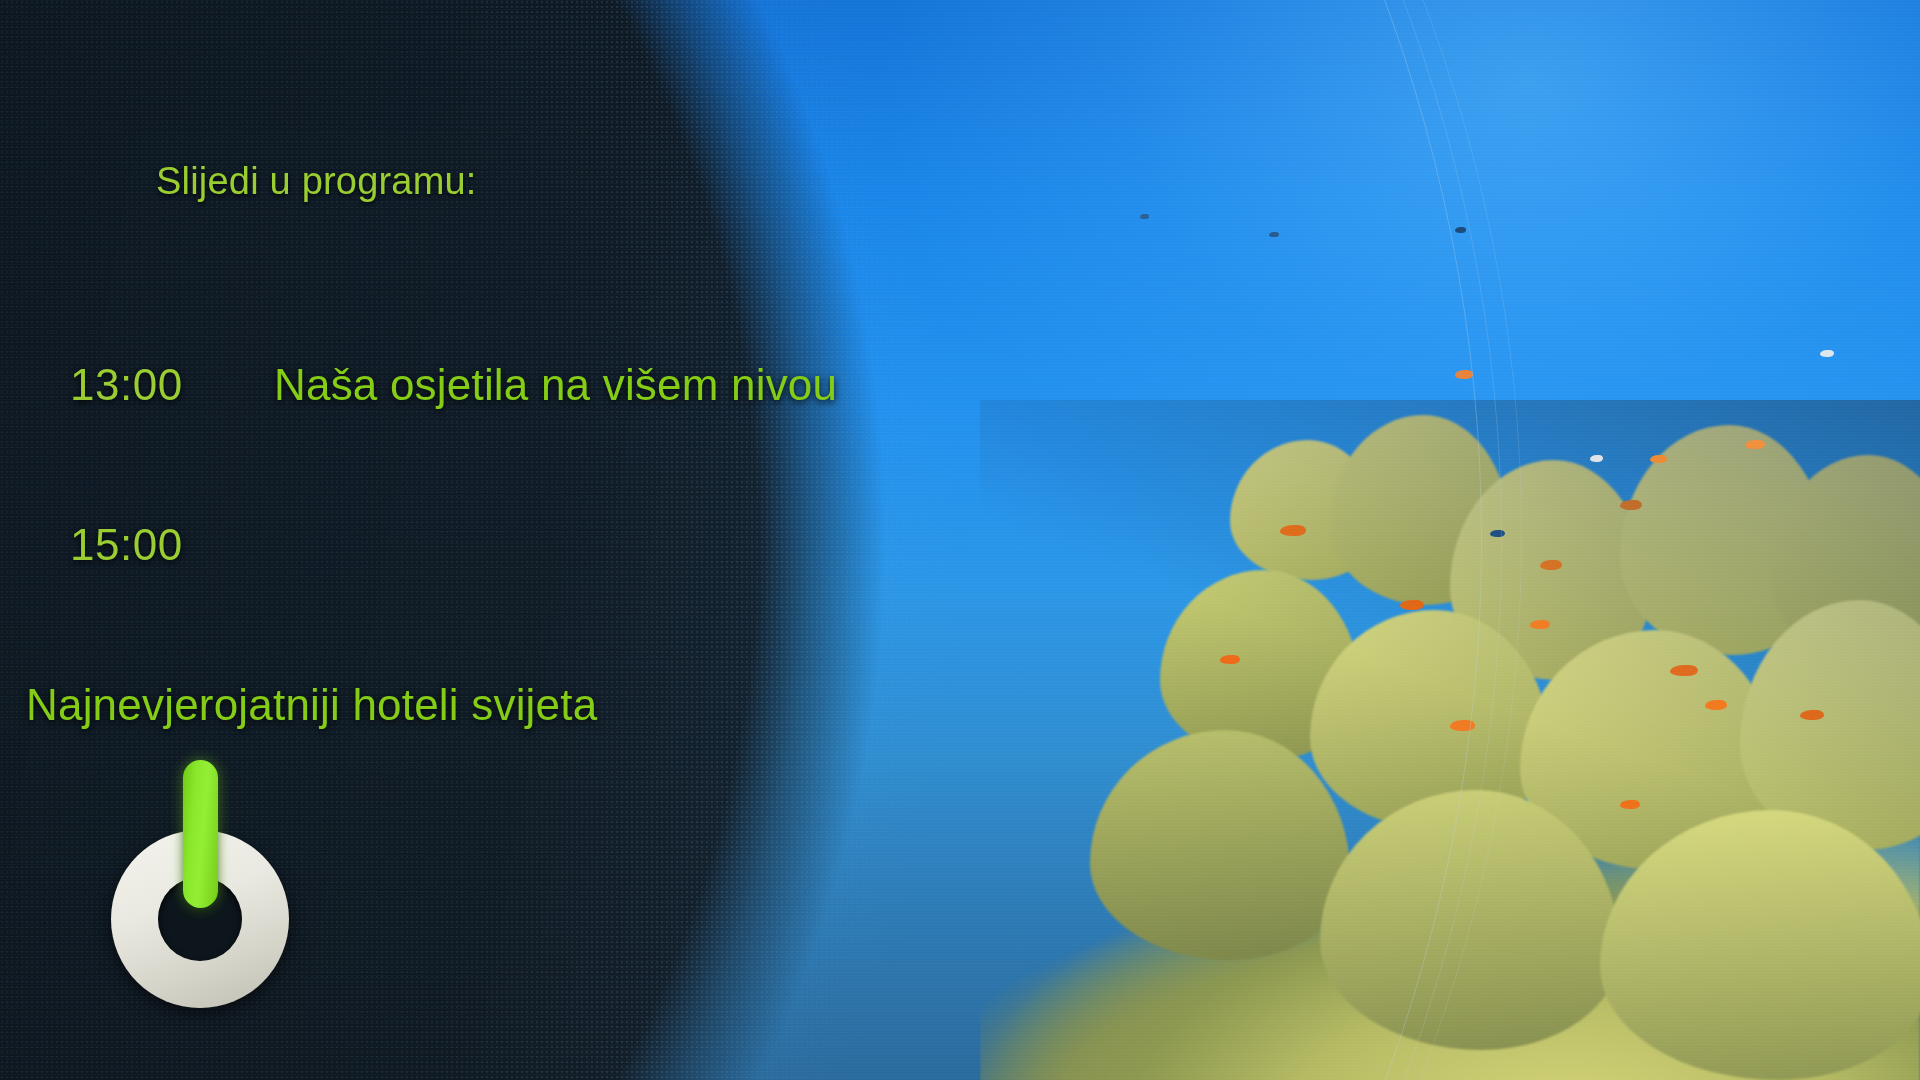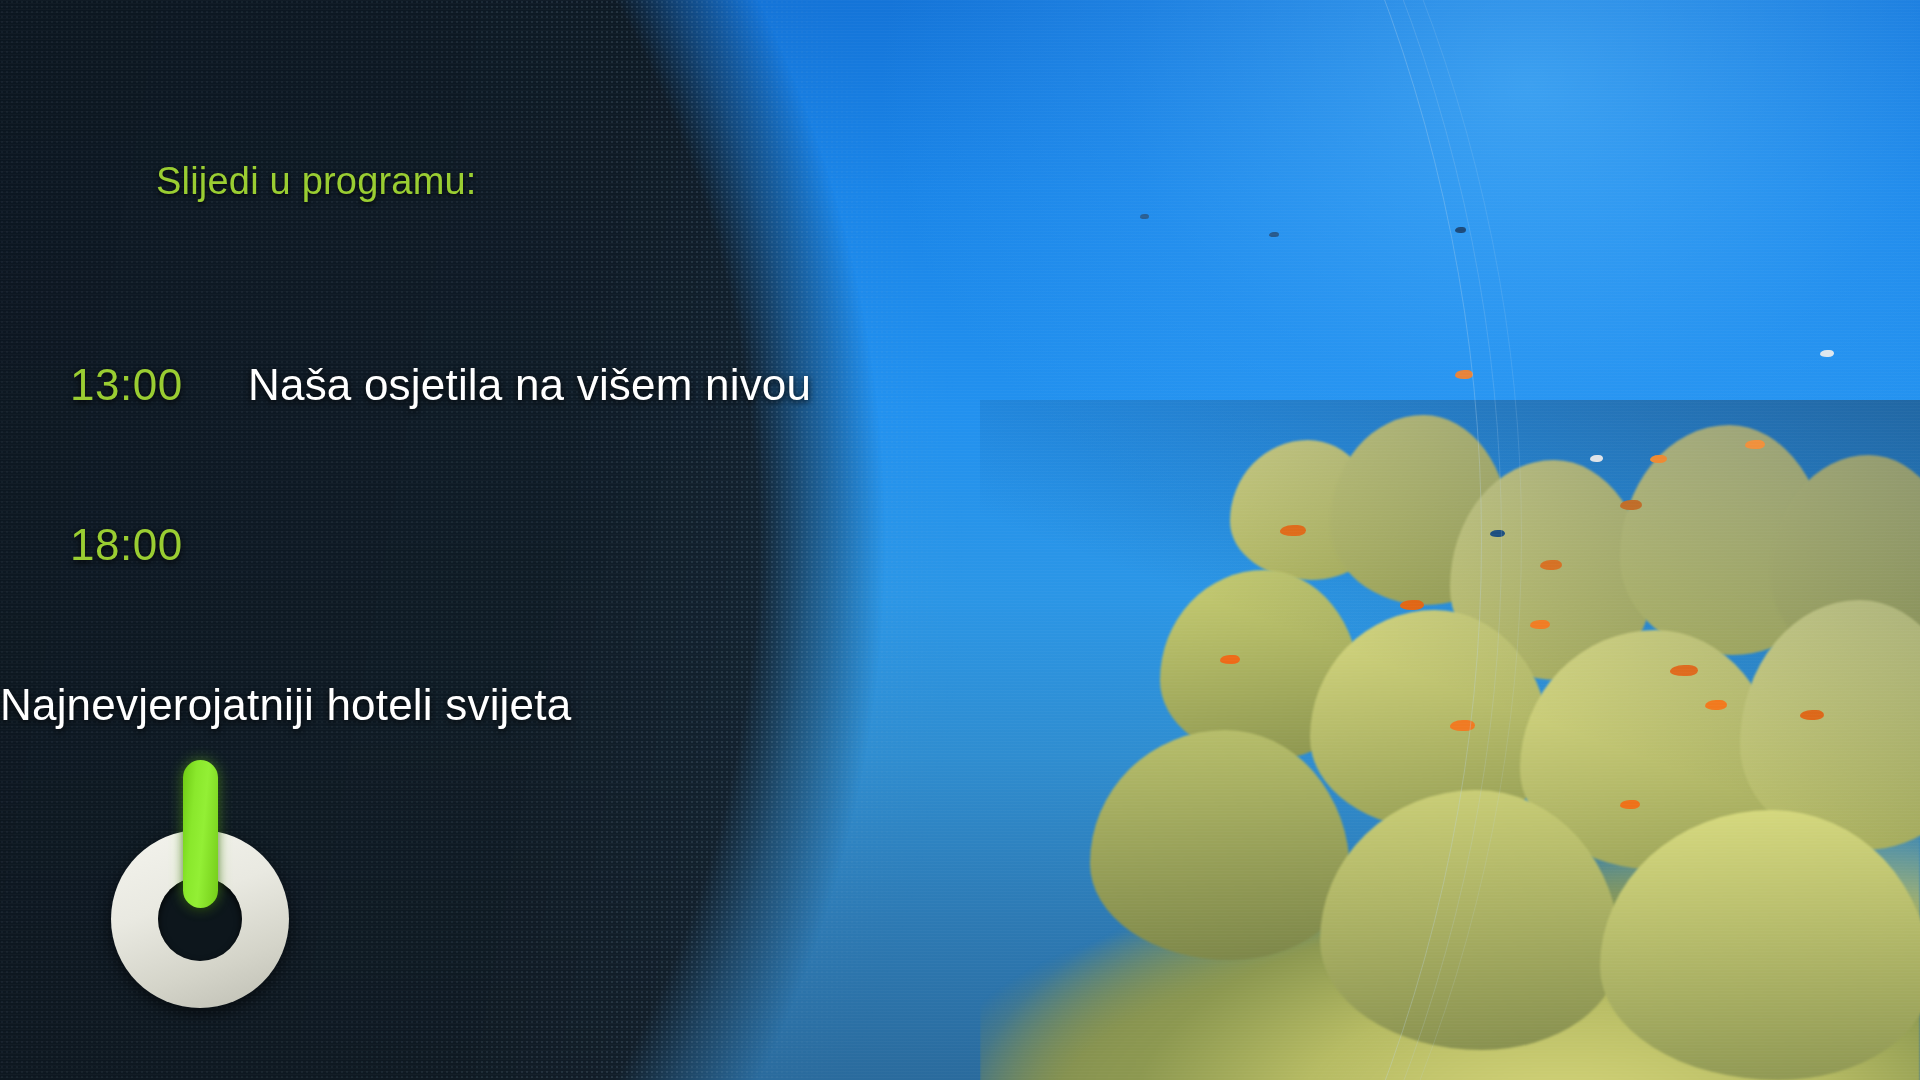--- a/index.html
+++ b/index.html
@@ -163,24 +163,25 @@
     flex: none;
     font-size: 44px;
     font-weight: 400;
     color: #9acd32;
     letter-spacing: 0.5px;
     text-shadow: 0 2px 6px rgba(0,0,0,0.9);
   }
   .prog-title {
     font-size: 44px;
     font-weight: 400;
-    color: #ffffff;
+    color: #84cc16;
     letter-spacing: 0.2px;
     white-space: nowrap;
     text-shadow: 0 2px 7px rgba(0,0,0,0.9);
+    margin-left: 26px;
   }
 
   
   .logo {
     position: absolute;
     left: 105px;
     top: 760px;
     width: 200px;
     height: 250px;
   }
@@ -281,21 +282,21 @@
     <div class="heading">Slijedi u programu:</div>
 
     <div class="schedule">
 
       <div class="prog-row">
         <div class="prog-time">13:00</div>
         <div class="prog-title">Naša osjetila na višem nivou</div>
       </div>
 
       <div class="prog-row">
-        <div class="prog-time">18:00</div>
+        <div class="prog-time">15:00</div>
       </div>
 
       <div class="prog-row">
         <div class="prog-title">Najnevjerojatniji hoteli svijeta</div>
       </div>
 
     </div>
 
     <div class="logo">
       <div class="logo-ring"></div>

